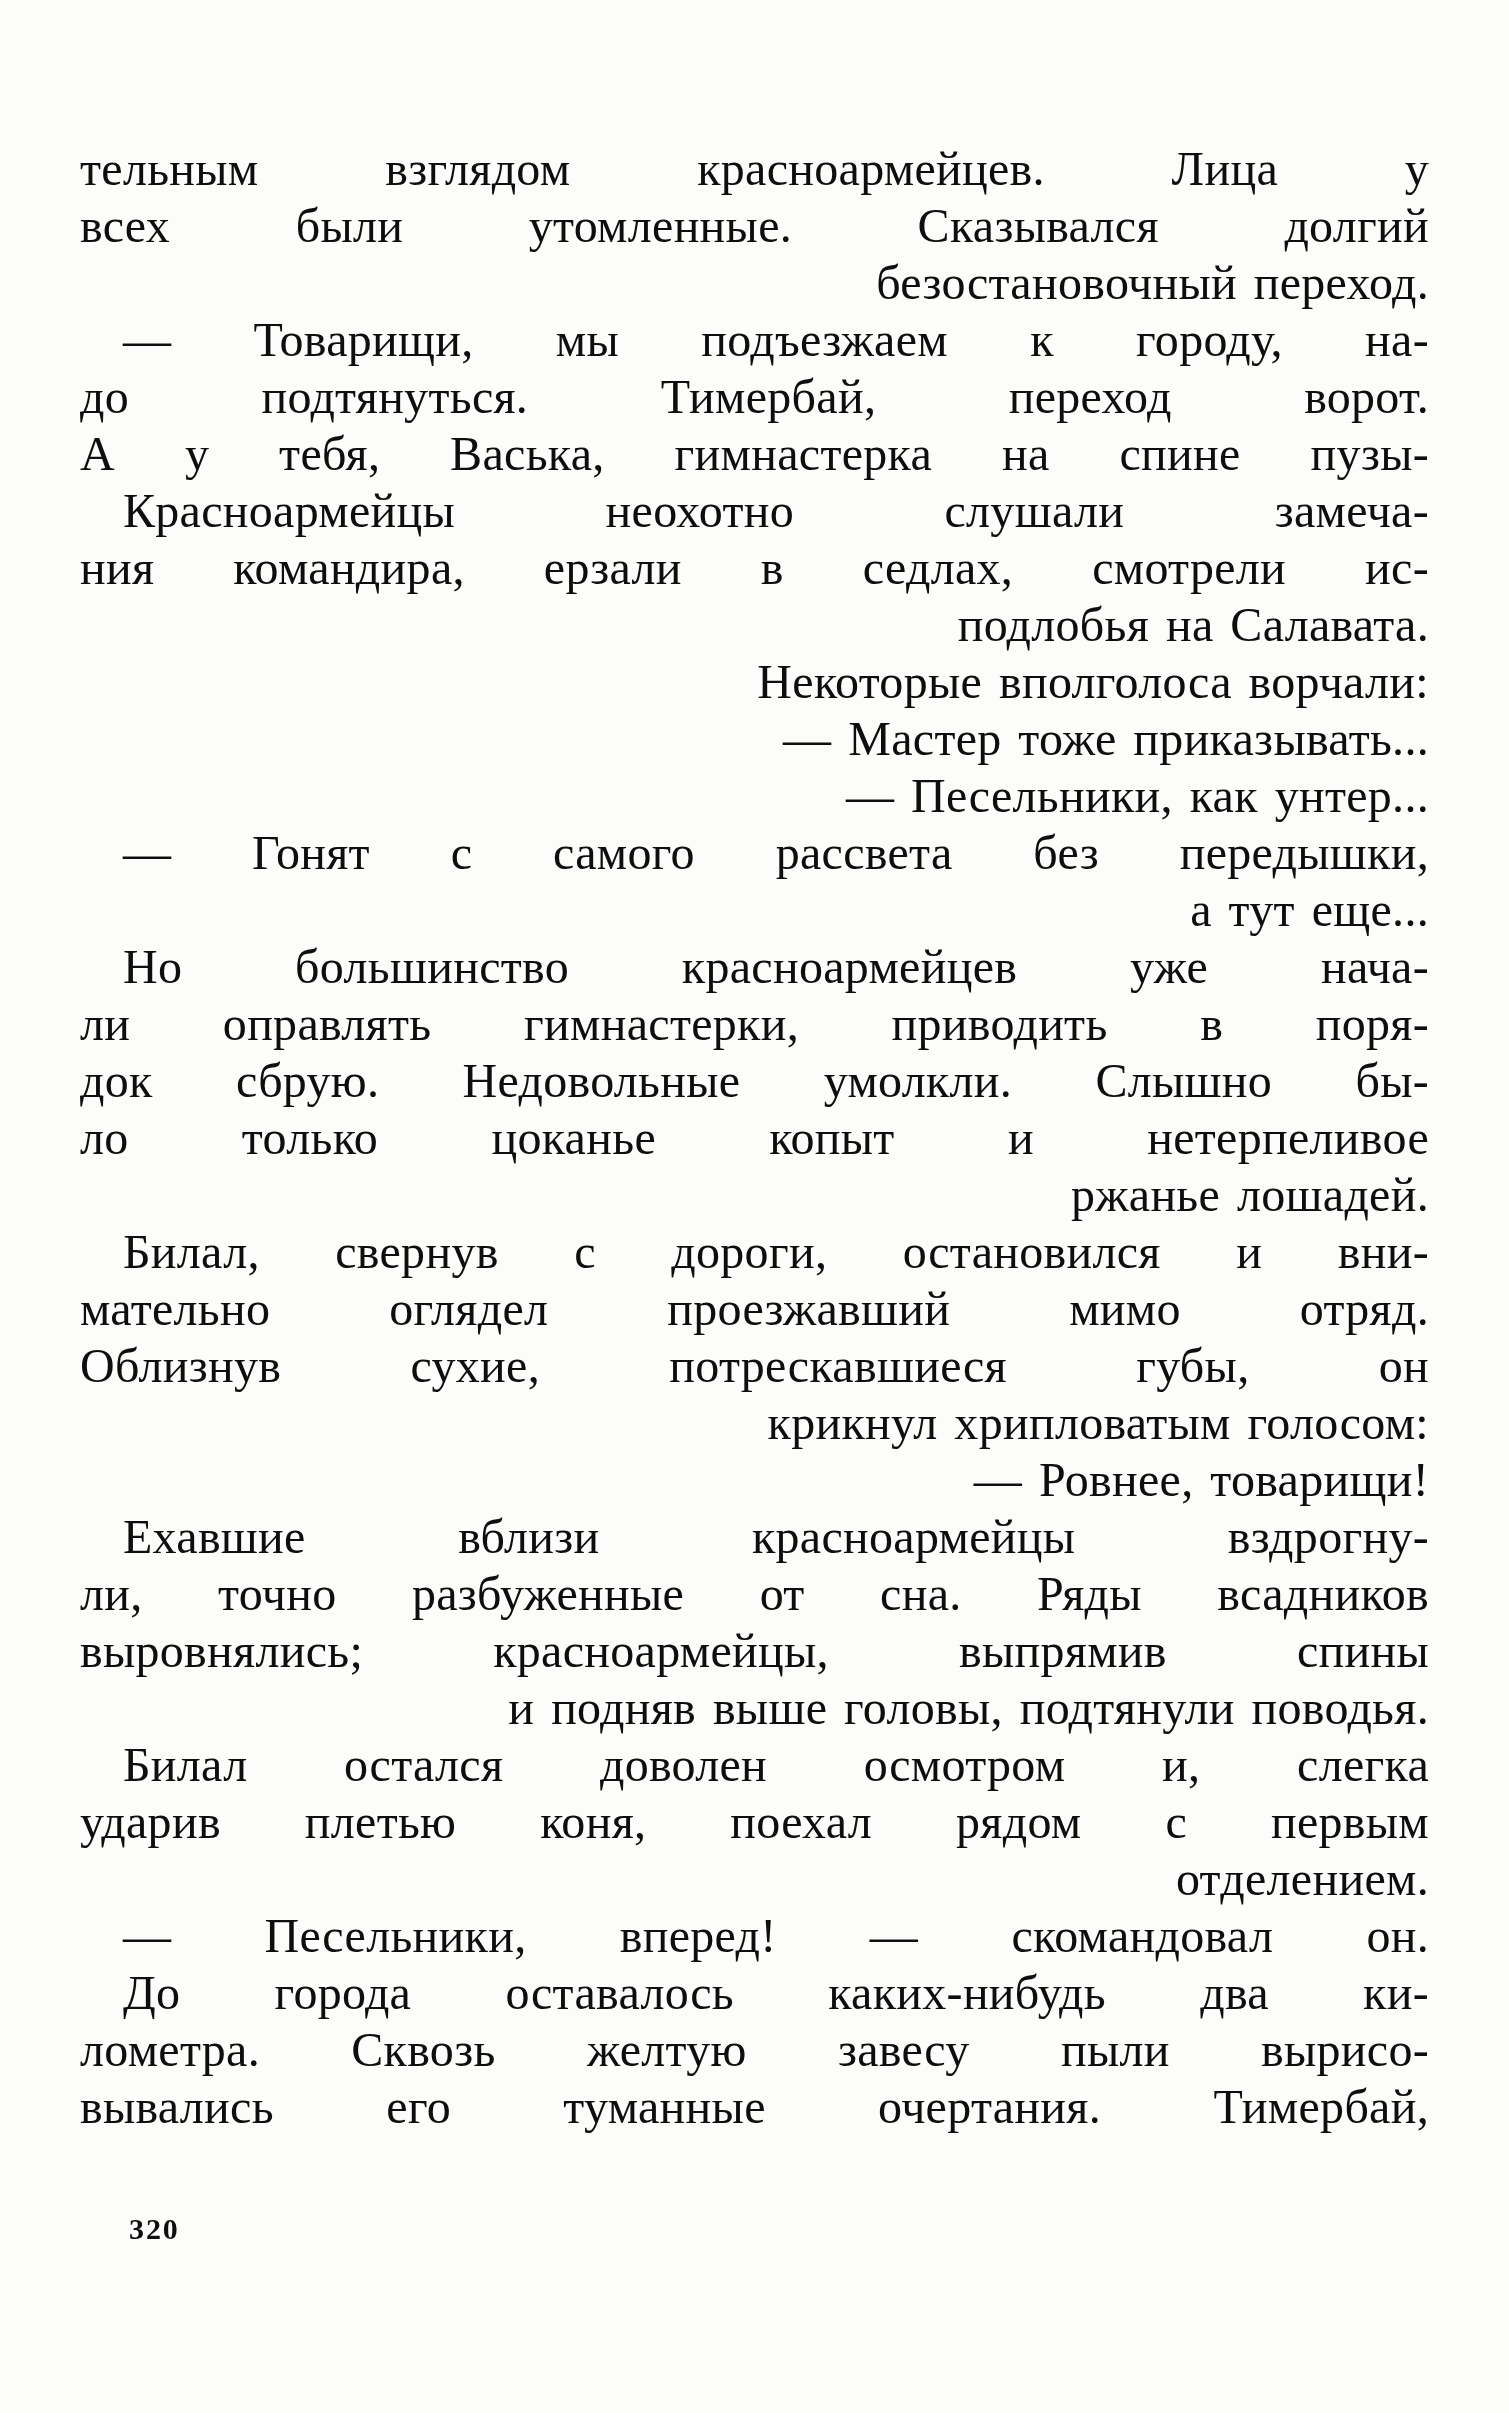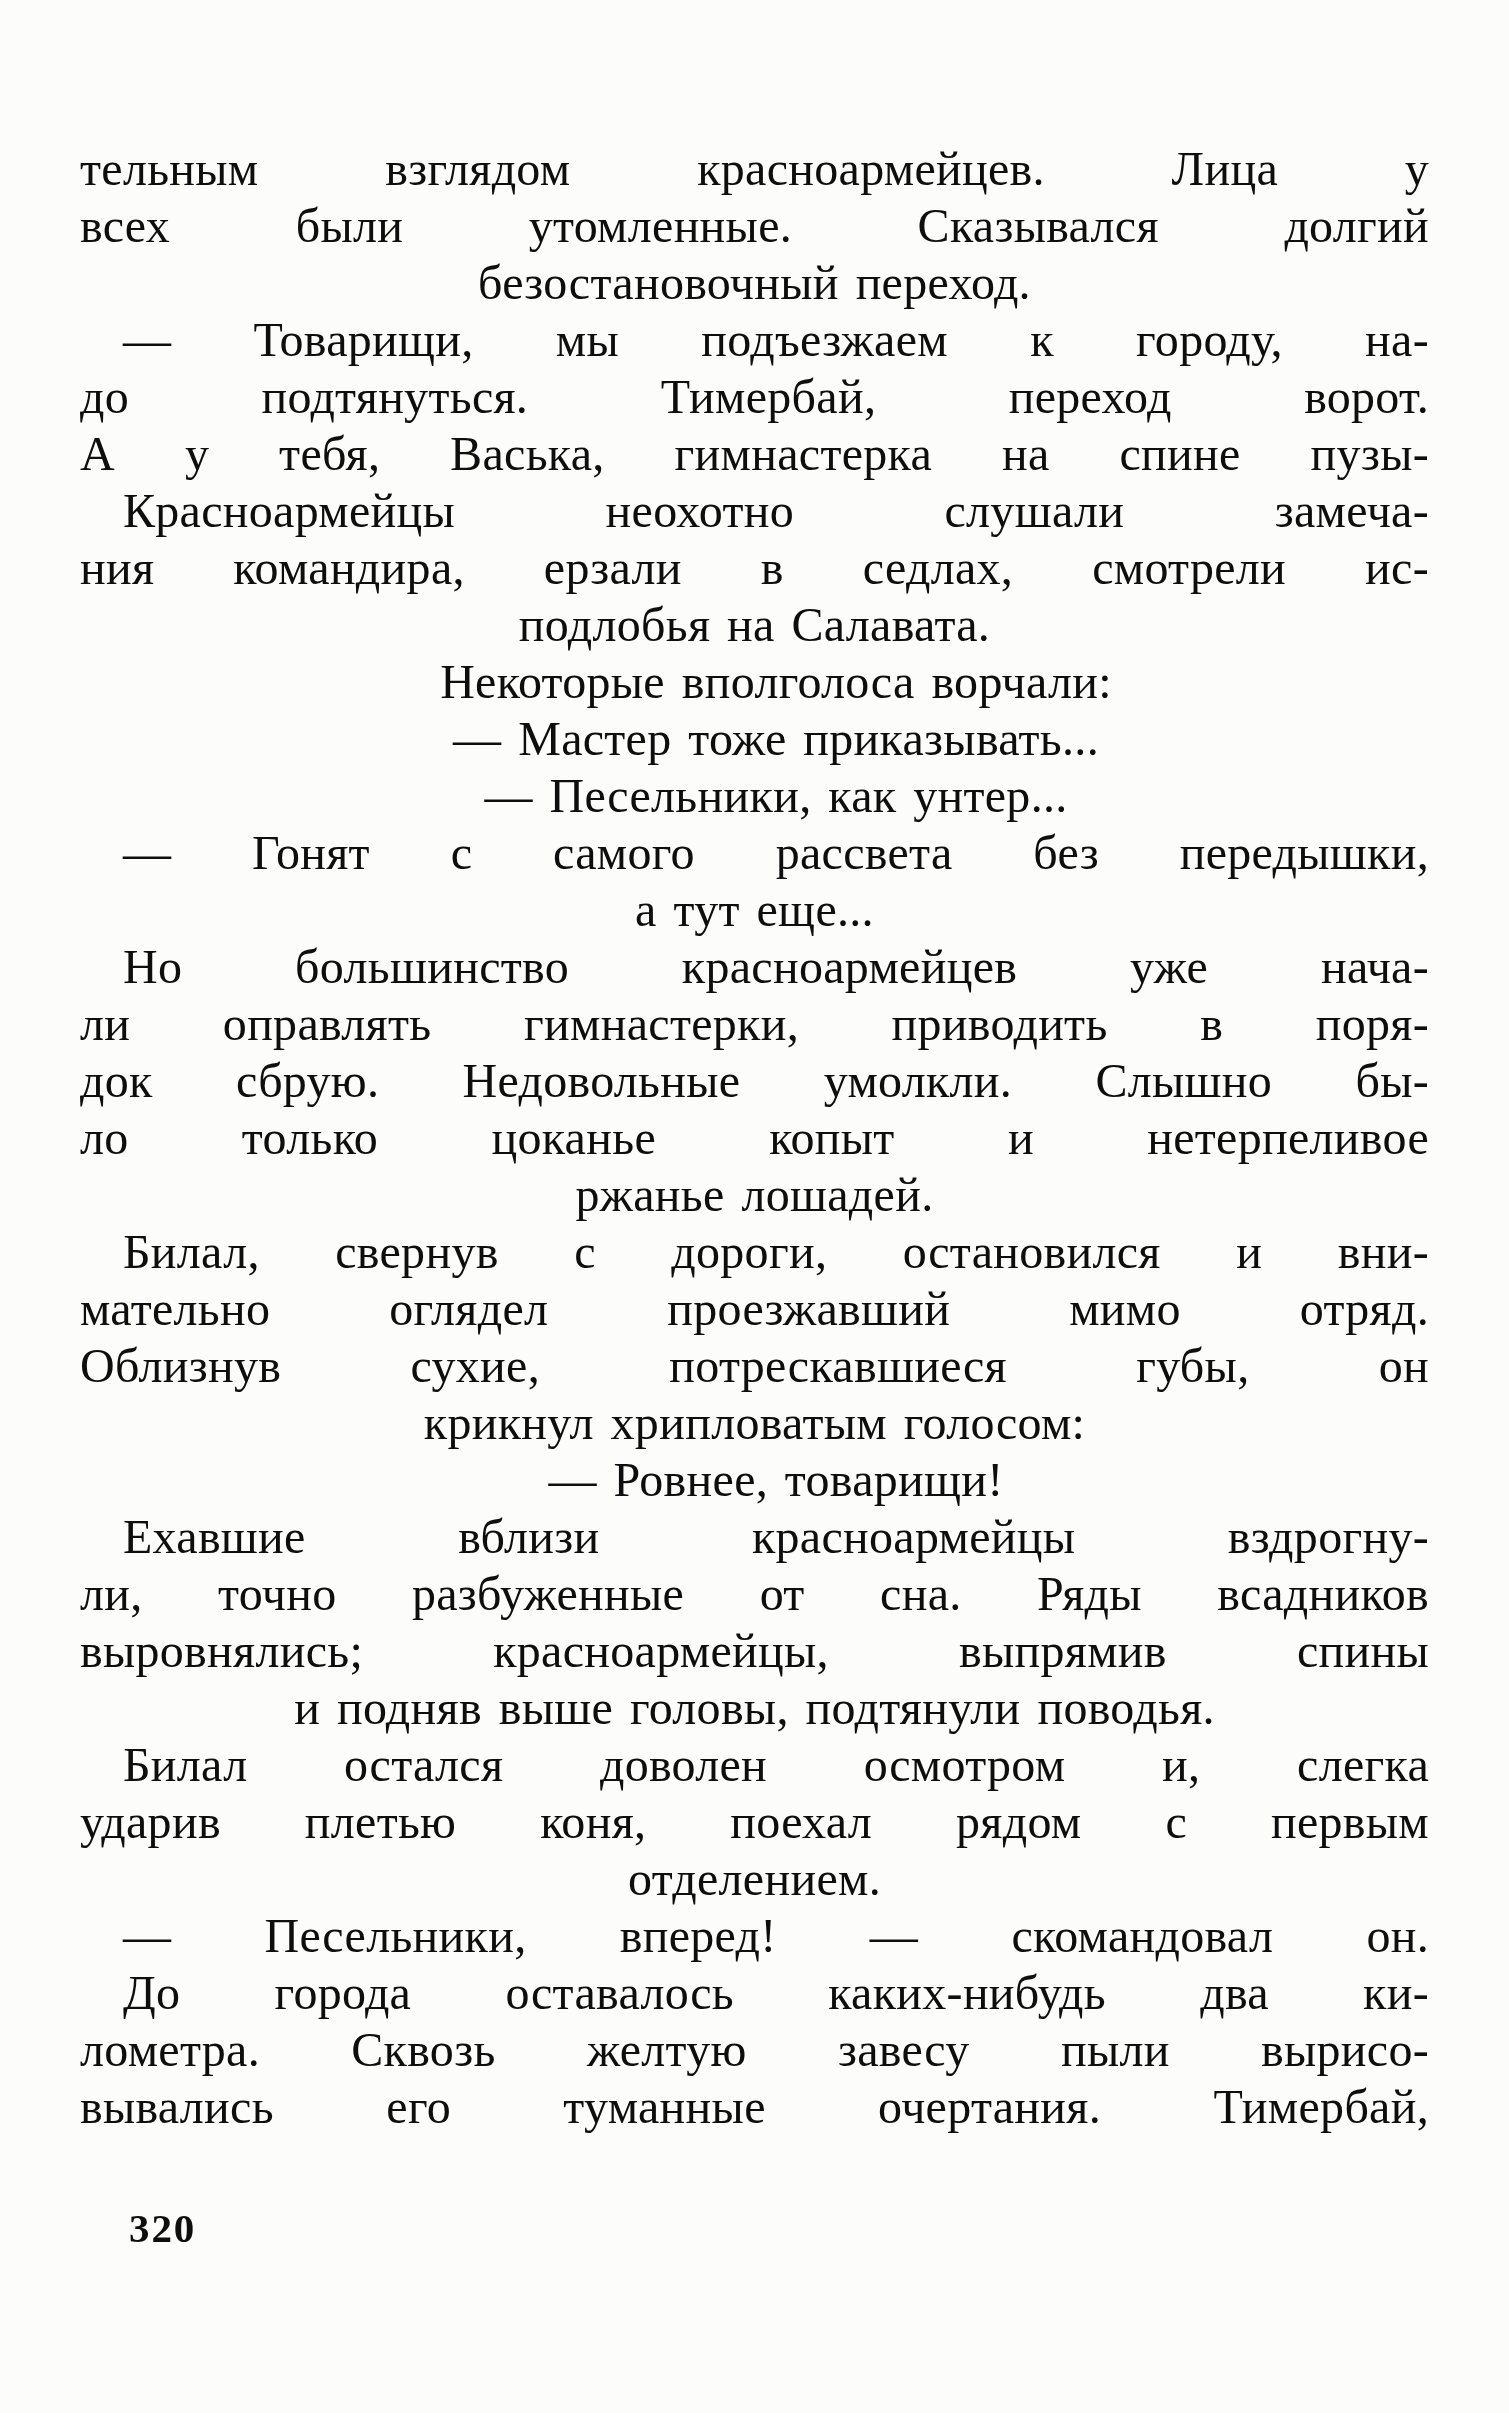--- a/index.html
+++ b/index.html
@@ -23,37 +23,37 @@
     position: absolute;
     left: 80px;
     top: 140px;
     width: 1349px;
   }
   .line {
     font-size: 48px;
     line-height: 57px;
     height: 57px;
     white-space: nowrap;
-    text-align: center;
+    text-align: right;
     word-spacing: 4.5px;
     letter-spacing: 0.3px;
   }
   .line.just {
     white-space: normal;
     text-align: justify;
     text-align-last: justify;
   }
   .line.indent {
     padding-left: 43px;
   }
   .page-number {
     position: absolute;
     left: 129px;
     top: 2206px;
-    font-size: 41px;
+    font-size: 30px;
     line-height: 45px;
     font-weight: bold;
     letter-spacing: 1.9px;
   }
 </style>
 </head>
 <body>
 
 <div class="page">
   <div class="text-block">

